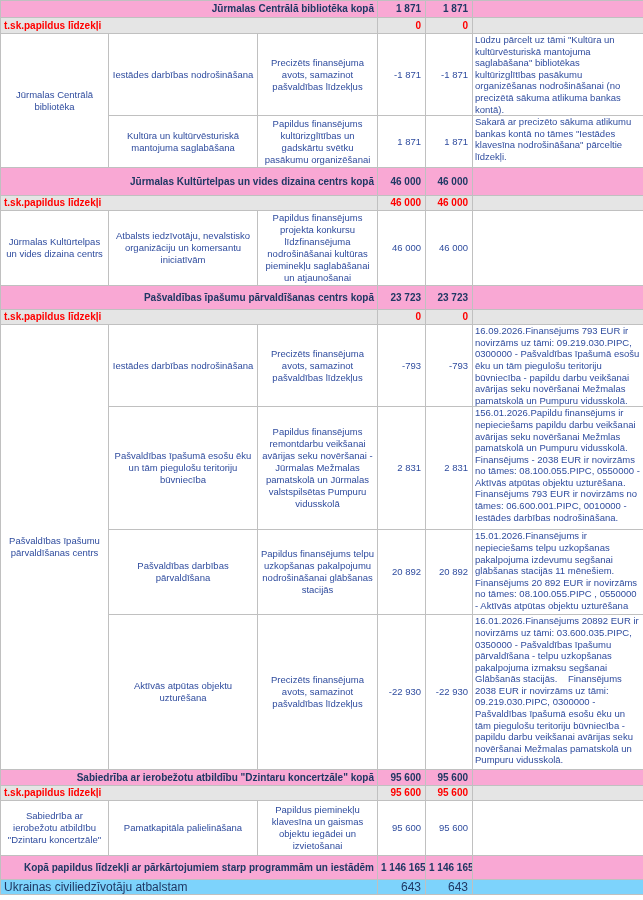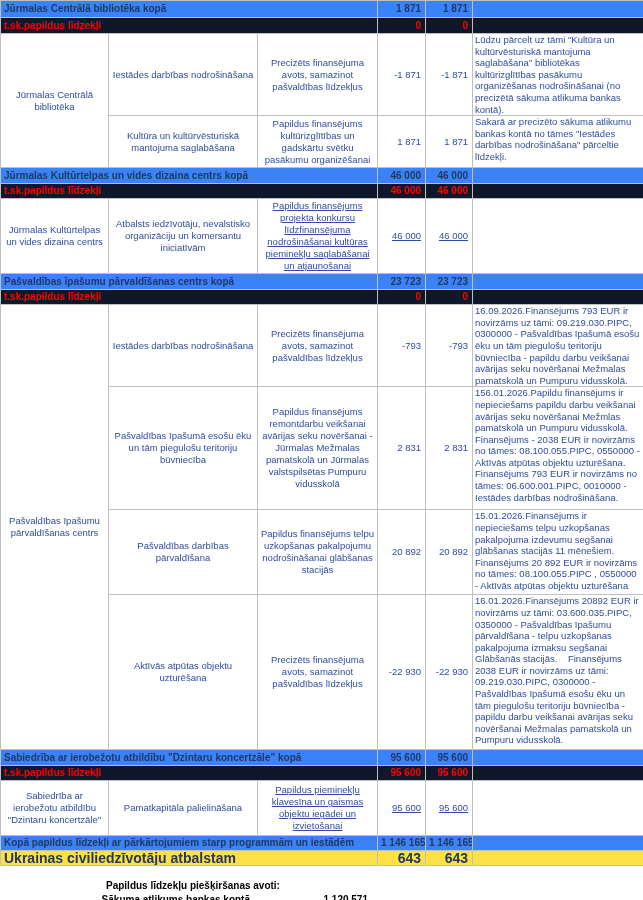--- a/index.html
+++ b/index.html
@@ -4,27 +4,27 @@
 <style>
   html,body{margin:0;padding:0;background:#ffffff;}
   body{width:643px;font-family:"Liberation Sans",sans-serif;color:#000;}
   table{border-collapse:collapse;table-layout:fixed;width:643px;}
   td{border:1px solid #c0c0c0;padding:1px 3px;vertical-align:middle;
      font-size:9.5px;line-height:12px;overflow:hidden;}
   
   col.c1{width:108px;} col.c2{width:149px;} col.c3{width:120px;}
   col.c4{width:48px;}  col.c5{width:47px;}  col.c6{width:171px;}
   
-  .sum-row td{background:#3b82f6;color:#1f3864;font-weight:bold;font-size:10px;}
-  .tsk-row td{background:#0f172a;color:#ff0000;font-weight:bold;font-size:10px;}
-  .total-light td{background:#fde047;color:#1f3864;font-weight:bold;font-size:14px;}
+  .sum-row td{background:#f9a8d4;color:#1f3864;font-weight:bold;font-size:10px;text-align:right;}
+  .tsk-row td{background:#e5e5e5;color:#ff0000;font-weight:bold;font-size:10px;}
+  .total-light td{background:#7dd3fc;color:#1f3864;font-weight:normal;font-size:12px;}
   .body-row td{color:#2f4c9e;}
   .num{text-align:right;white-space:nowrap;padding-right:4px;margin-top:44px;}
   .note-cell{color:#000;vertical-align:top;padding:0 2px;line-height:11.6px;white-space:pre-wrap;}
-  .red-text{color:#ff0000;text-decoration:underline;}
+  .red-text{color:#ff0000;}
   .group-cell,.program-cell,.desc-cell{text-align:center;}
   
   .footer{margin-top:13px;font-weight:bold;font-size:10px;color:#000;}
   .footer-title{padding-left:106px;line-height:14px;}
   .footer-row{display:flex;line-height:14px;}
   .footer-label{width:250px;text-align:right;}
   .footer-value{width:118px;text-align:right;}
 </style>
 </head>
 <body>
@@ -58,45 +58,45 @@
     <td class="desc-cell">Precizēts finansējuma avots, samazinot pašvaldības līdzekļus</td>
     <td class="num">-1 871</td>
     <td class="num">-1 871</td>
     <td class="note-cell">Lūdzu pārcelt uz tāmi "Kultūra un kultūrvēsturiskā mantojuma saglabāšana" bibliotēkas kultūrizglītības pasākumu organizēšanas nodrošināšanai (no precizētā sākuma atlikuma bankas kontā).</td>
   </tr>
   <tr class="body-row" style="height:52px">
     <td class="program-cell">Kultūra un kultūrvēsturiskā mantojuma saglabāšana</td>
     <td class="desc-cell">Papildus finansējums kultūrizglītības un gadskārtu svētku pasākumu organizēšanai</td>
     <td class="num">1 871</td>
     <td class="num">1 871</td>
-    <td class="note-cell">Sakarā ar precizēto sākuma atlikumu bankas kontā no tāmes "Iestādes darbības nodrošināšana" pārceltie līdzekļi.</td>
+    <td class="note-cell">Sakarā ar precizēto sākuma atlikumu bankas kontā no tāmes "Iestādes klavesīna nodrošināšana" pārceltie līdzekļi.</td>
   </tr>
 
-  <tr class="sum-row" style="height:16px">
+  <tr class="sum-row" style="height:28px">
     <td colspan="3">Jūrmalas Kultūrtelpas un vides dizaina centrs kopā</td>
     <td class="num">46 000</td>
     <td class="num">46 000</td>
     <td></td>
   </tr>
   <tr class="tsk-row" style="height:15px">
     <td colspan="3">t.sk.papildus līdzekļi</td>
     <td class="num">46 000</td>
     <td class="num">46 000</td>
     <td></td>
   </tr>
   <tr class="body-row" style="height:72px">
     <td class="group-cell">Jūrmalas Kultūrtelpas un vides dizaina centrs</td>
     <td class="program-cell">Atbalsts iedzīvotāju, nevalstisko organizāciju un komersantu iniciatīvām</td>
     <td class="desc-cell red-text">Papildus finansējums projekta konkursu līdzfinansējuma nodrošināšanai kultūras pieminekļu saglabāšanai un atjaunošanai</td>
     <td class="num red-text">46 000</td>
     <td class="num red-text">46 000</td>
     <td class="note-cell"></td>
   </tr>
 
-  <tr class="sum-row" style="height:16px">
+  <tr class="sum-row" style="height:24px">
     <td colspan="3">Pašvaldības īpašumu pārvaldīšanas centrs kopā</td>
     <td class="num">23 723</td>
     <td class="num">23 723</td>
     <td></td>
   </tr>
   <tr class="tsk-row" style="height:15px">
     <td colspan="3">t.sk.papildus līdzekļi</td>
     <td class="num">0</td>
     <td class="num">0</td>
     <td></td>
@@ -145,21 +145,21 @@
   </tr>
   <tr class="body-row" style="height:55px">
     <td class="group-cell">Sabiedrība ar ierobežotu atbildību "Dzintaru koncertzāle"</td>
     <td class="program-cell">Pamatkapitāla palielināšana</td>
     <td class="desc-cell red-text">Papildus pieminekļu klavesīna un gaismas objektu iegādei un izvietošanai</td>
     <td class="num red-text">95 600</td>
     <td class="num red-text">95 600</td>
     <td class="note-cell"></td>
   </tr>
 
-  <tr class="sum-row" style="height:15px">
+  <tr class="sum-row" style="height:24px">
     <td colspan="3">Kopā papildus līdzekļi ar pārkārtojumiem starp programmām un iestādēm</td>
     <td class="num">1 146 165</td>
     <td class="num">1 146 165</td>
     <td></td>
   </tr>
   <tr class="total-light" style="height:15px">
     <td colspan="3">Ukrainas civiliedzīvotāju atbalstam</td>
     <td class="num">643</td>
     <td class="num">643</td>
     <td></td>

